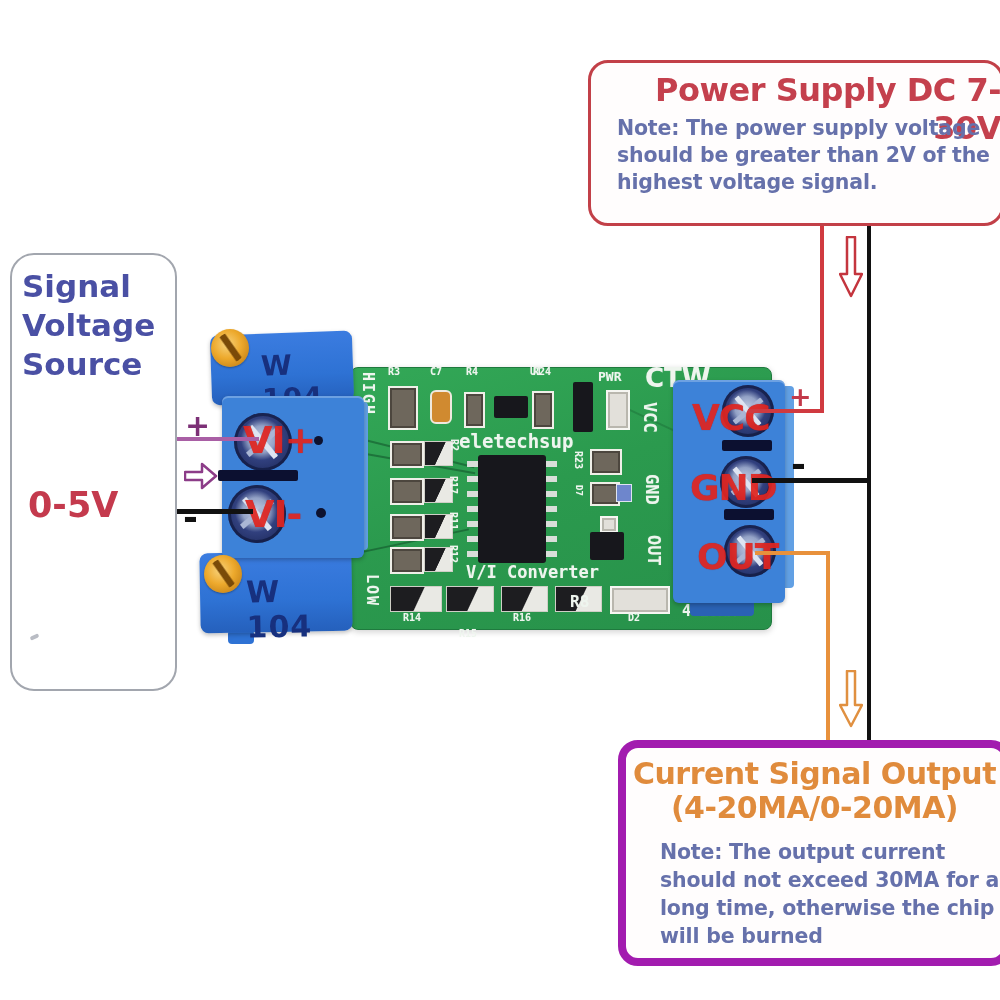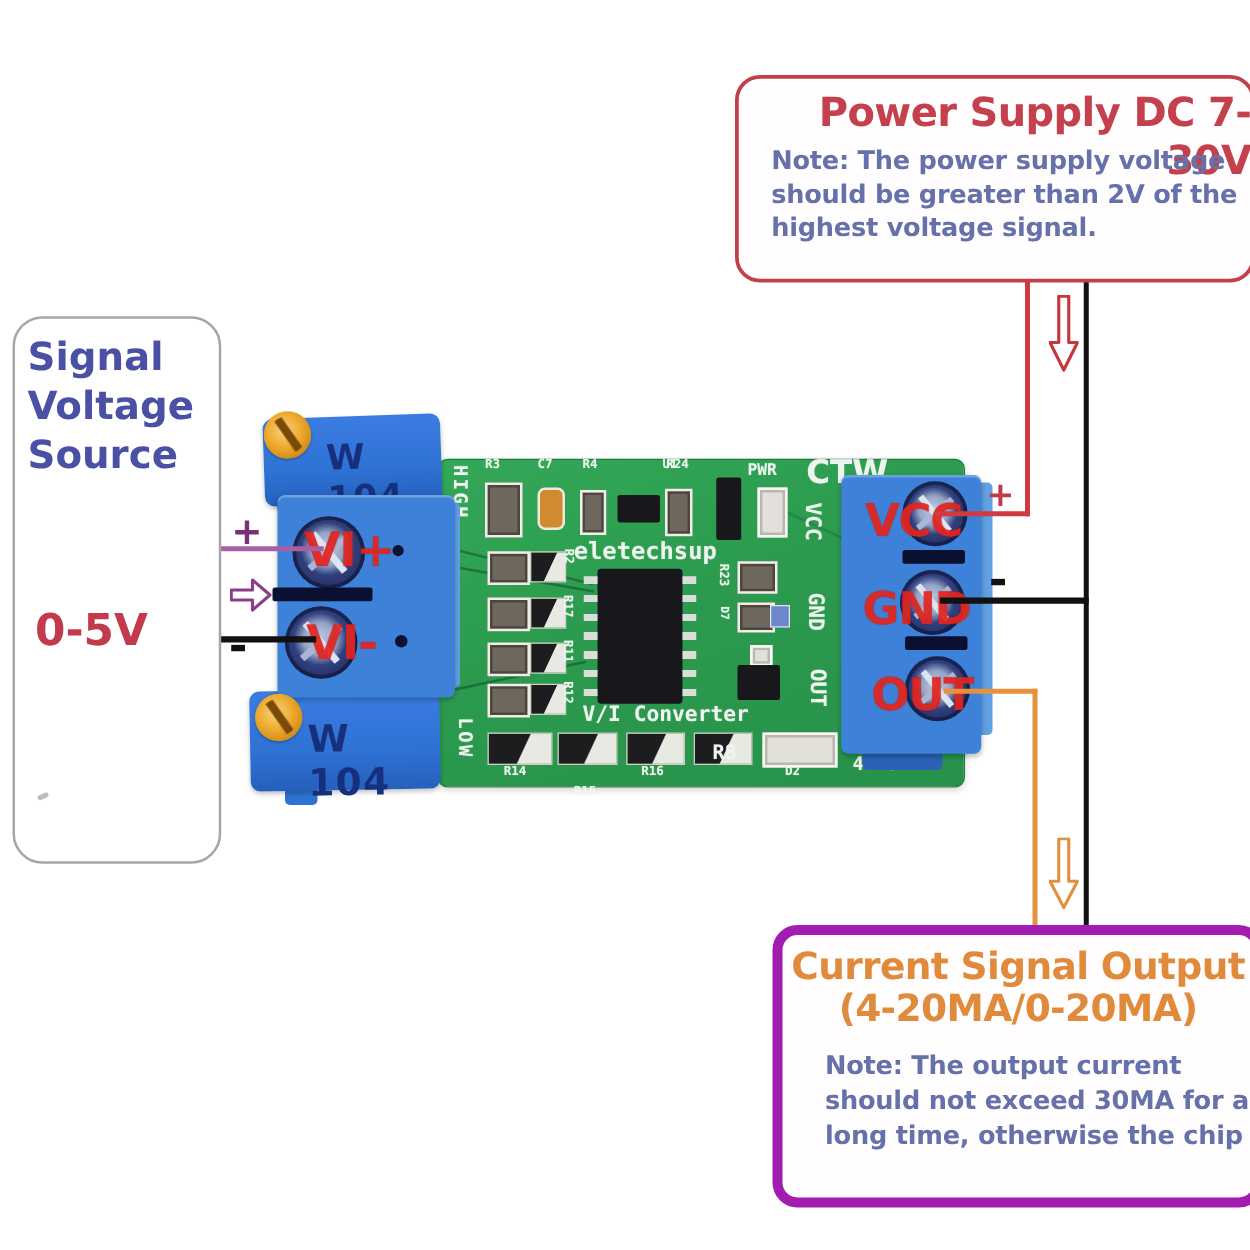--- a/index.html
+++ b/index.html
@@ -216,16 +216,17 @@
     <div class="src-range" style="top:230px;position:absolute;">0-5V</div>
   </div>
 
   <div class="note-box box-output">
     <div class="ttl-out" style="top:8px;">Current Signal Output</div>
     <div class="ttl-out" style="top:42px;">(4-20MA/0-20MA)</div>
     <div class="note-txt" style="left:34px;top:90px;line-height:28px;">
       <span style="display:block;">Note: The output current</span>
       <span style="display:block;">should not exceed 30MA for a</span>
       <span style="display:block;">long time, otherwise the chip</span>
+      <span style="display:block;">will be burned</span>
     </div>
   </div>
 
 </div>
 
 </body></html>

